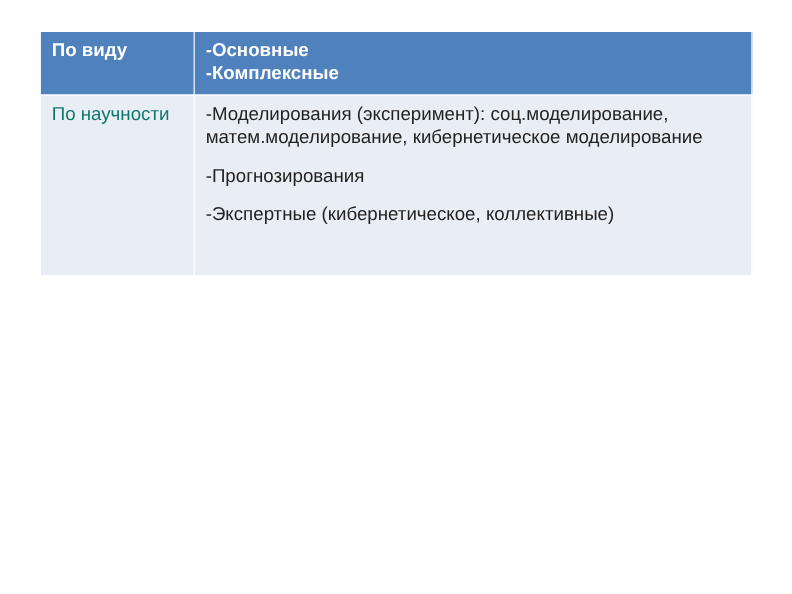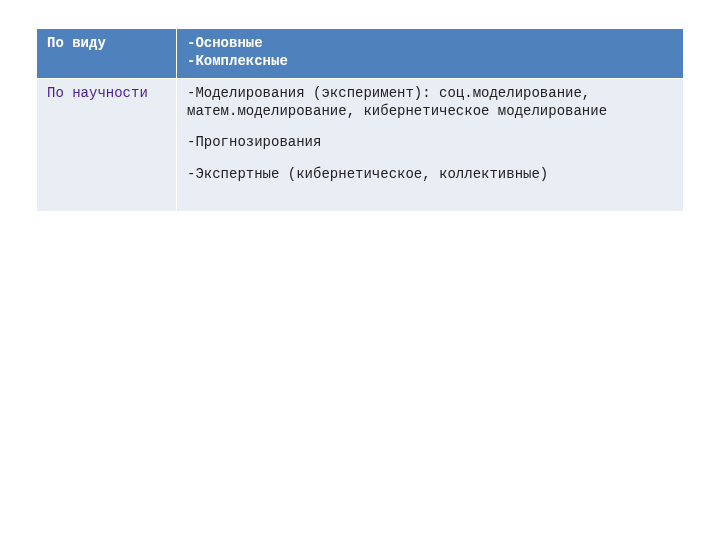--- a/index.html
+++ b/index.html
@@ -4,43 +4,42 @@
 <style>
   * { box-sizing: border-box; margin: 0; padding: 0; }
   html, body { width: 720px; height: 540px; background: #fff; font-family: "Segoe UI", Arial, sans-serif; }
   .slide {
     width: 720px; height: 540px; background: #fff; position: relative;
     padding: 28px 36px;
   }
   table.t {
     border-collapse: collapse;
     width: 648px;
-    font-size: 14px;
+    font-size: 17px;
     line-height: 1.25;
-    font-family: Liberation Mono, monospace;
   }
   table.t td, table.t th {
     border: 1px solid #fff;
     text-align: left;
     vertical-align: top;
     padding: 6px 10px 8px 10px;
   }
   .hdr {
     background: #4F81BD;
     color: #fff;
     font-weight: 600;
   }
   .col1 { width: 140px; }
   .body-cell {
     background: #E9EDF4;
     color: #222;
   }
   .col1-body {
     background: #E9EDF4;
-    color: #4c1d95;
+    color: #0f766e;
     font-weight: 400;
   }
   .sp { height: 14px; display: block; }
 </style>
 </head>
 <body>
 
 <div class="slide">
   <table class="t">
     <tbody>
@@ -50,21 +49,21 @@
       </th>
       <th class="hdr">
         <div>-Основные</div>
         <div>-Комплексные</div>
       </th>
     </tr>
     <tr>
       <td class="col1-body col1">
         <span> По научности</span>
       </td>
-      <td class="body-cell" style="padding-bottom:28px;">
+      <td class="body-cell" style="padding-bottom:44px;">
         <div>-Моделирования (эксперимент): соц.моделирование, матем.моделирование, кибернетическое моделирование</div>
         <span class="sp"></span>
         <div>-Прогнозирования</div>
         <span class="sp"></span>
         <div>-Экспертные (кибернетическое, коллективные)</div>
       </td>
     </tr>
   </tbody>
     </table>
 </div>

